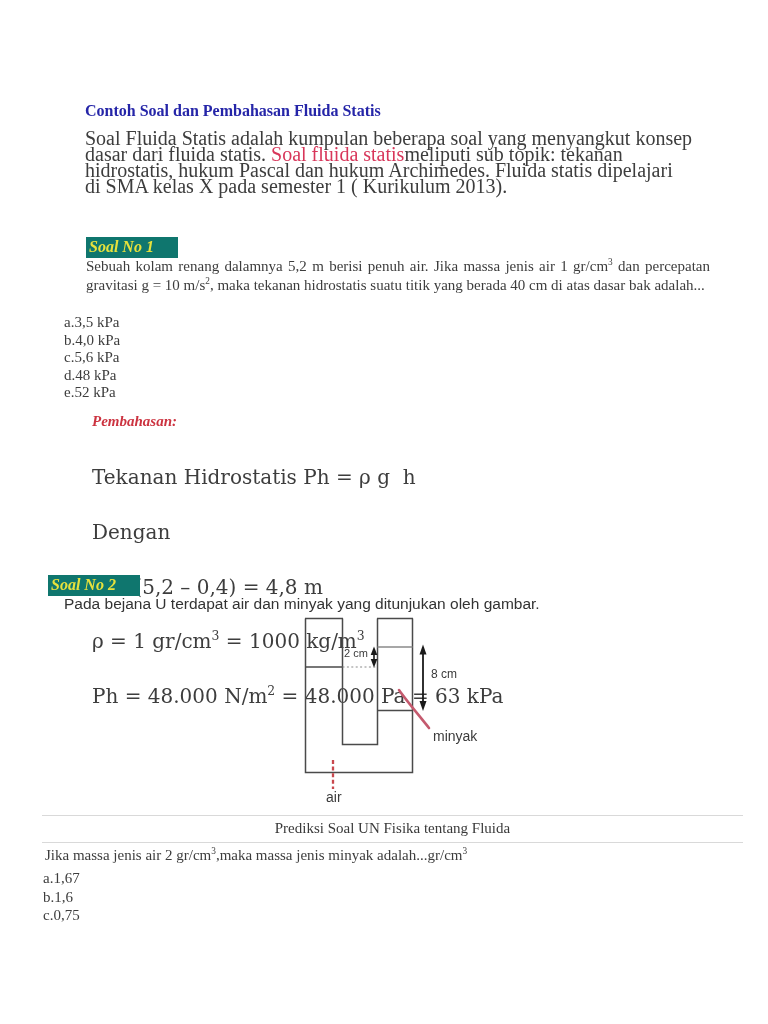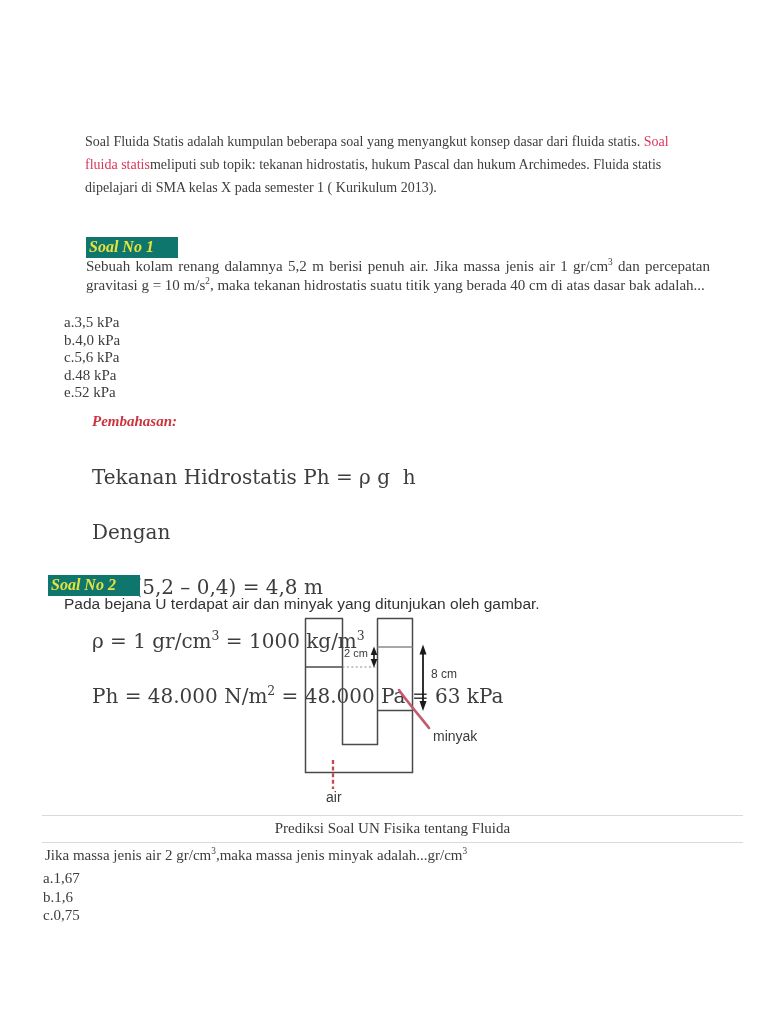--- a/index.html
+++ b/index.html
@@ -1,21 +1,21 @@
 <!DOCTYPE html>
 <html><head>
 <meta charset="utf-8">
 <style>
   html,body{margin:0;padding:0;}
   body{background:#ffffff;width:768px;height:1024px;overflow:hidden;}
   .page{position:relative;width:768px;height:1024px;background:#ffffff;
         font-family:"Liberation Serif",serif;color:#3d3d3d;}
   .abs{position:absolute;}
   .doc-title{left:85px;top:102px;font-size:16px;font-weight:bold;color:#2525a8;}
-  .intro{left:85px;top:130px;width:608px;font-size:14px;line-height:23px;color:#3d3d3d;}
+  .intro{left:85px;top:130px;width:608px;font-size:20px;line-height:16px;color:#3d3d3d;}
   .red-inline{color:#d8365a;}
   .soal-label{display:inline-block;background:#0f766e;color:#e8e23c;
               font-size:16px;font-style:italic;font-weight:bold;
               padding:0px 24px 2px 3px;line-height:19px;}
   .lbl1{left:86px;top:237px;}
   .q1{left:86px;top:257px;width:624px;font-size:15px;line-height:19px;
       text-align:justify;color:#3d3d3d;}
   .opts1{left:64px;top:314px;font-size:15px;line-height:17.6px;color:#3d3d3d;font-family:Liberation Serif, serif;}
   .pb-head{left:92px;top:413px;font-size:15px;font-weight:bold;font-style:italic;color:#cc3340;}
   .pb-lines{left:92px;top:432px;font-size:20px;line-height:18.2px;
@@ -29,20 +29,21 @@
   .pred-head{left:42px;top:820px;width:701px;text-align:center;font-size:15px;color:#3a3a3a;}
   .q3{left:45px;top:847px;font-size:15px;color:#3d3d3d;}
   .opts2{left:43px;top:869px;font-size:15px;line-height:18.5px;color:#3d3d3d;}
   sup{font-size:0.62em;line-height:0;}
 </style>
 </head>
 <body>
 
 <div class="page">
 
+  <div class="abs doc-title">Contoh Soal dan Pembahasan Fluida Statis</div>
 
   <div class="abs intro">
     <span>Soal Fluida Statis adalah kumpulan beberapa soal yang menyangkut konsep dasar dari fluida statis. </span><span class="red-inline">Soal fluida statis</span><span>meliputi sub topik: tekanan hidrostatis, hukum Pascal dan hukum Archimedes. Fluida statis dipelajari di SMA kelas X pada semester 1 ( Kurikulum 2013).</span>
   </div>
 
   <div class="abs lbl1">
     <span class="soal-label">Soal No 1</span>
   </div>
 
   <div class="abs q1"><span>Sebuah kolam renang dalamnya 5,2 m berisi penuh air. Jika massa jenis air 1 gr/cm</span><sup>3</sup><span> dan percepatan gravitasi g = 10 m/s</span><sup>2</sup><span>, maka tekanan hidrostatis suatu titik yang berada 40 cm di atas dasar bak adalah...</span></div>

